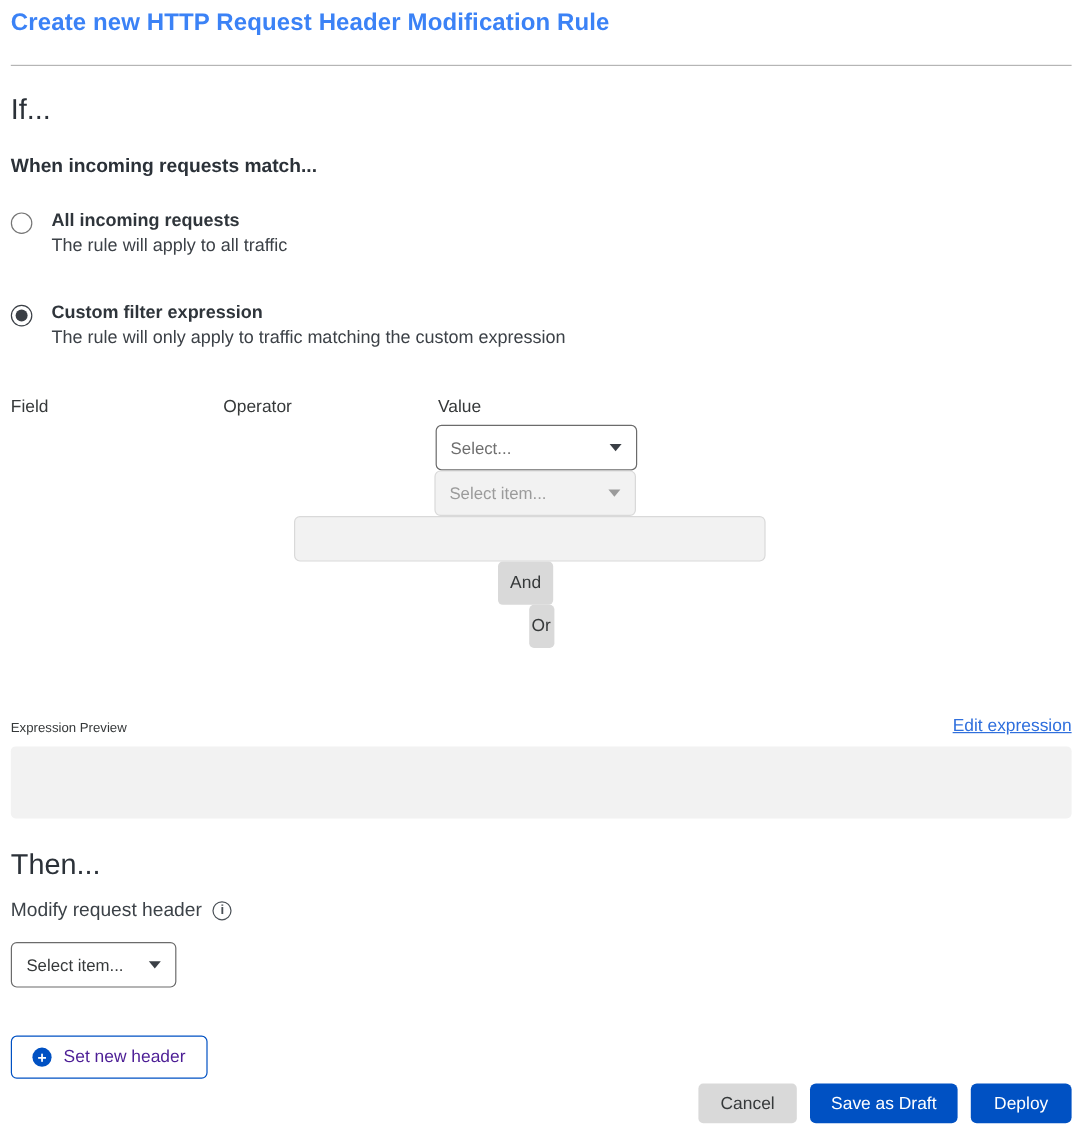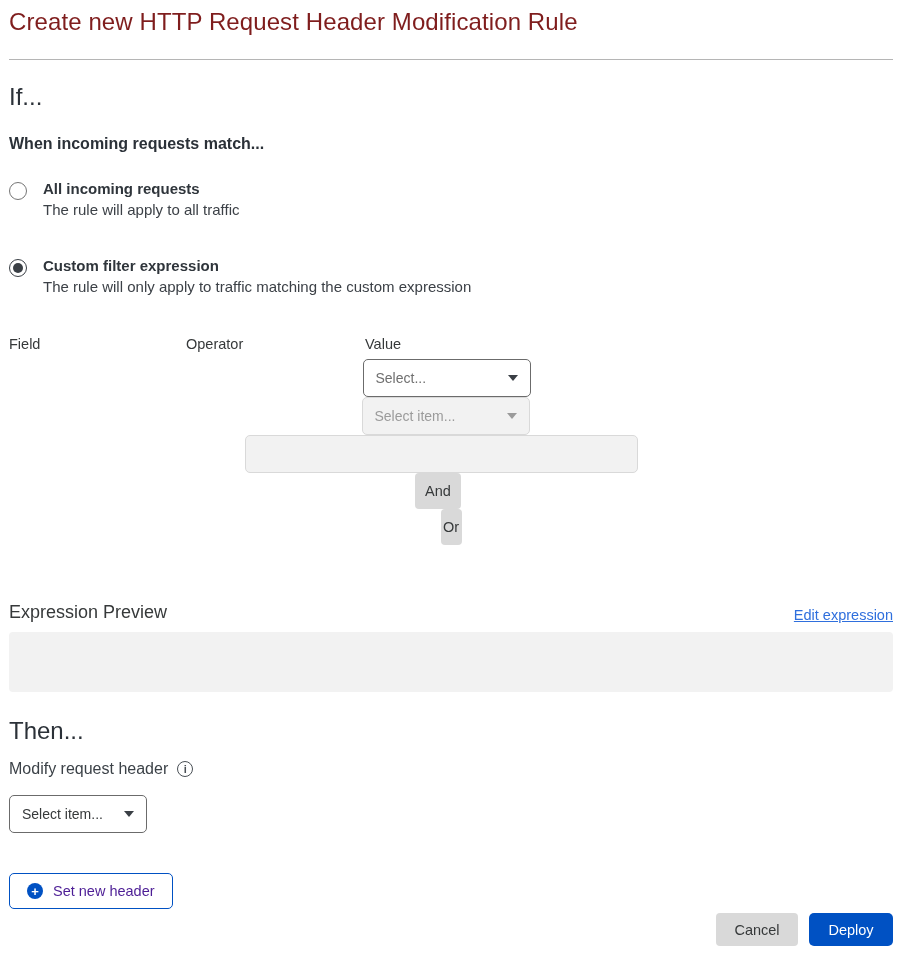--- a/index.html
+++ b/index.html
@@ -5,21 +5,21 @@
   * { box-sizing: border-box; margin: 0; padding: 0; }
   html, body { background: #ffffff; }
   body {
     width: 899px; height: 956px;
     font-family: "Liberation Sans", sans-serif;
     color: #36393a;
     overflow: hidden;
   }
   .page { padding: 8px 6px 0 9px; width: 899px; }
 
-  .page-title { font-size: 24px; font-weight: 400; color: #7f1d1d; letter-spacing: .1px; }
+  .page-title { font-size: 20px; font-weight: 700; color: #3b82f6; letter-spacing: .1px; }
 
   .field-label { font-size: 14.5px; color: #36393a; margin-bottom: 6px; }
 
   .rule-name-block { margin-top: 21px; }
   .text-input {
     width: 477px; height: 38px;
     border: 1px solid #797979; border-radius: 5px;
     background: #fff; font-size: 14px; padding: 0 10px;
     font-family: "Liberation Sans", sans-serif; color: #36393a;
     outline: none; display: block;
@@ -72,21 +72,21 @@
   }
   .gray-btn {
     background: #d9d9d9; color: #36393a; border: none; border-radius: 4px;
     font-size: 14.5px; font-family: "Liberation Sans", sans-serif;
     height: 36px; cursor: pointer;
   }
   .and-btn { width: 46px; margin-right: 26px; }
   .or-btn { width: 21px; }
 
   .preview-header { display: flex; justify-content: space-between; align-items: flex-end; margin-top: 57px; width: 884px; }
-  .preview-label { font-size: 18px; color: #36393a; }
+  .preview-label { font-size: 11px; color: #36393a; }
   .edit-link { font-size: 14.5px; color: #2f6fdd; text-decoration: underline; cursor: pointer; }
   .preview-box { width: 884px; height: 60px; background: #f2f2f2; border-radius: 4px; margin-top: 9px; }
 
   .then-heading { margin-top: 25px; }
   .modify-row { display: flex; align-items: center; margin-top: 15px; }
   .modify-label { font-size: 16px; color: #3c4248; }
   .info-icon {
     width: 16px; height: 16px; border-radius: 50%; border: 1.5px solid #4a5056;
     margin-left: 9px; display: flex; align-items: center; justify-content: center;
     font-size: 11px; color: #4a5056; font-weight: 700; cursor: pointer;
@@ -190,16 +190,17 @@
     <span class="caret"></span>
   </div>
 
   <button class="set-header-btn">
     <span class="plus-icon">+</span>
     <span class="set-header-label">Set new header</span>
   </button>
 
   <div class="footer">
     <button class="gray-btn cancel-btn">Cancel</button>
+    <button class="blue-btn save-btn">Save as Draft</button>
     <button class="blue-btn deploy-btn">Deploy</button>
   </div>
 
 </div>
 
 </body></html>

